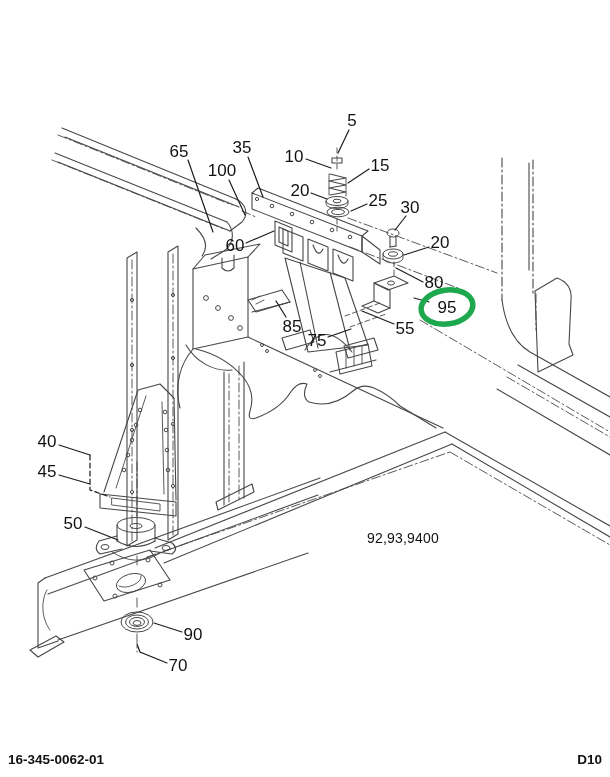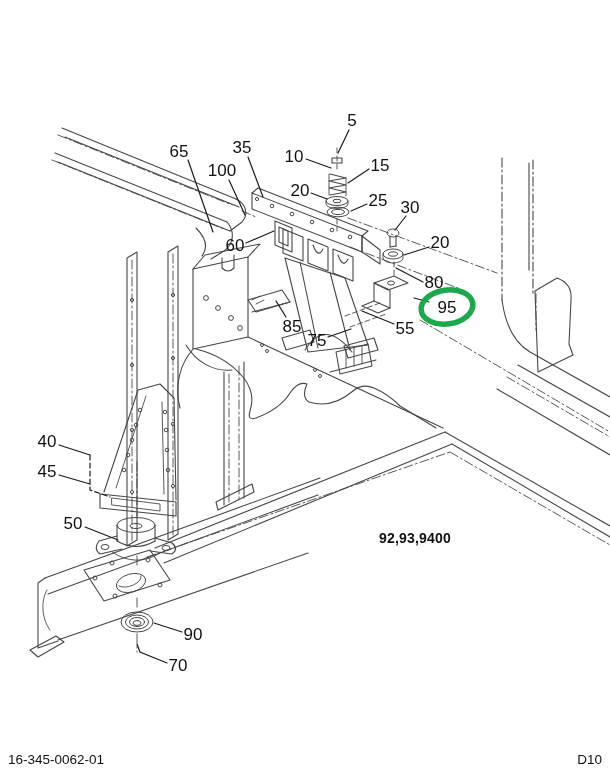--- a/index.html
+++ b/index.html
@@ -17,21 +17,21 @@
   .thick{stroke-width:1.9;}
   .dd{stroke-dasharray:9 3 2 3;}
   .dsh{stroke-dasharray:5 3;}
   .hole{fill:none;stroke:var(--line);stroke-width:1;}
   .leader{fill:none;stroke:#1c1c1c;stroke-width:1.2;stroke-linecap:round;}
   .leader.dashed{stroke-dasharray:5 3;}
   .callout{fill:var(--text);font-family:"Liberation Sans",sans-serif;font-size:17px;
            text-anchor:middle;dominant-baseline:central;}
   .highlight{fill:none;stroke:var(--hl);stroke-width:5.5;}
   .note{position:absolute;color:var(--text);font-size:14px;letter-spacing:.2px;}
-  .footer-text{position:absolute;color:var(--text);font-size:13.5px;}
+  .footer-text{position:absolute;color:var(--text);font-size:13.5px;font-weight:bold;}
 </style>
 </head>
 <body>
 
 <div id="page">
 
   <svg width="610" height="777" viewBox="0 0 610 777">
 
     <g>
       <path class="ln" d="M62,128 L236,199"></path>
@@ -294,16 +294,16 @@
         <text x="47" y="471" class="callout">45</text>
         <polyline points="85,527 118,540" class="leader"></polyline>
         <text x="73" y="523" class="callout">50</text>
         <polyline points="182,632 154,623" class="leader"></polyline>
         <text x="193" y="634" class="callout">90</text>
         <polyline points="167,663 140,652 137,644" class="leader"></polyline>
         <text x="178" y="665" class="callout">70</text>
       </g>
   </svg>
 
-  <div class="note" style="left:379px;top:530px;font-weight:bold;">92,93,9400</div>
+  <div class="note" style="left:367px;top:530px;">92,93,9400</div>
   <div class="footer-text" style="left:8px;top:752px;">16-345-0062-01</div>
   <div class="footer-text" style="right:8px;top:752px;">D10</div>
 </div>
 
 </body></html>

